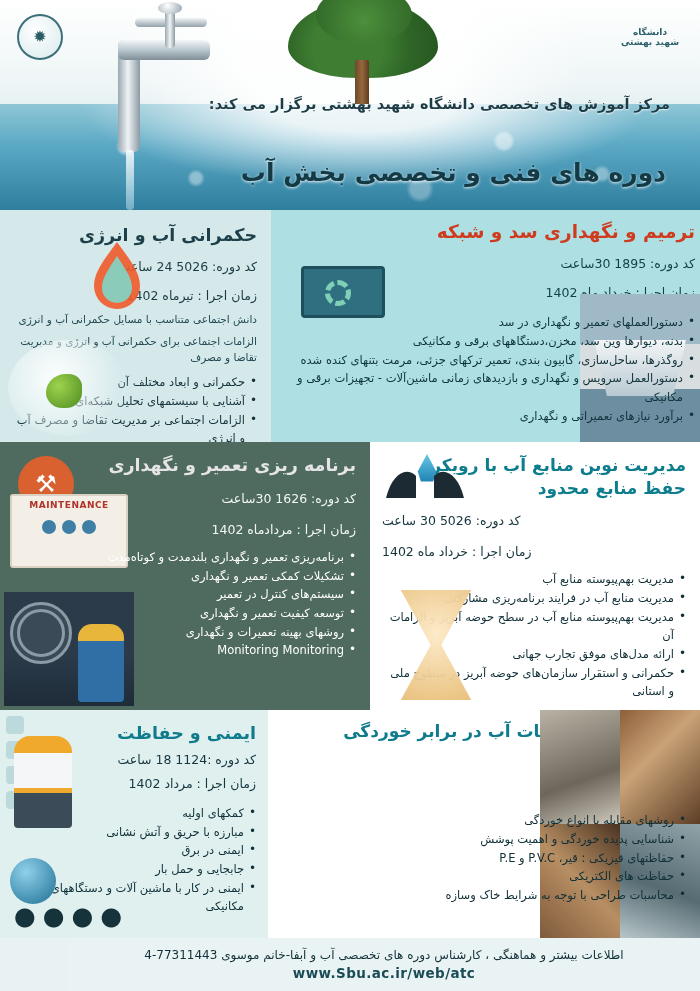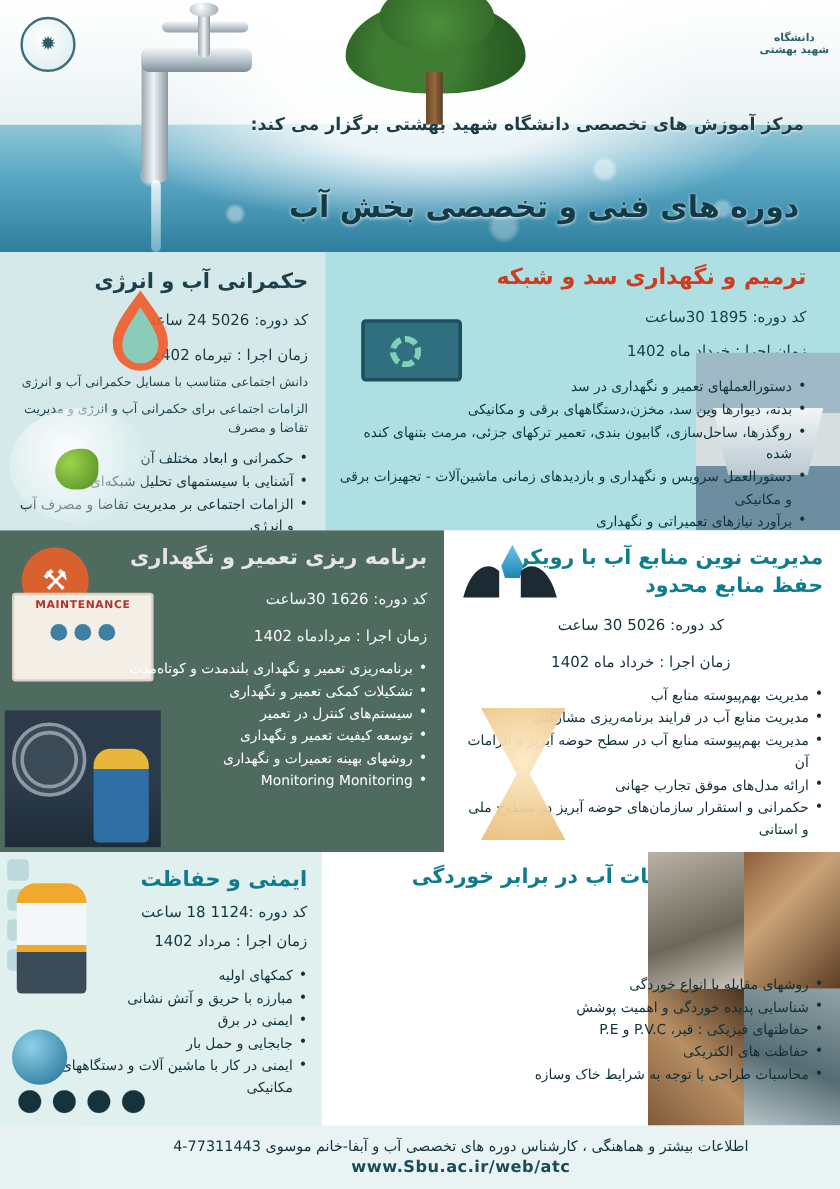--- a/index.html
+++ b/index.html
@@ -102,21 +102,21 @@
     background: linear-gradient(180deg, rgba(255,255,255,.85), rgba(180,222,235,.5));
     border-radius: 4px;
   }
   .logo-left, .logo-right {
     position: absolute; top: 8px;
     width: 60px; height: 58px;
     display: flex; align-items: center; justify-content: center;
     font-size: 9px; color: #2d5f6a; text-align: center; line-height: 1.15;
   }
   .logo-left { left: 10px; }
-  .logo-right { right: 8px; justify-content: flex-end; }
+  .logo-right { right: 20px; justify-content: flex-end; }
   .logo-badge {
     width: 46px; height: 46px; border-radius: 50%;
     border: 2px solid #3b6f7a;
     background: radial-gradient(circle at 40% 35%, #ffffff, #d8e9ec);
     display:flex; align-items:center; justify-content:center;
     font-size: 16px; color:#2b5c66;
   }
   .logo-right-text {
     font-size: 9px; color: #2d5f6a; font-weight: bold;
     writing-mode: horizontal-tb; text-align: center;
@@ -170,21 +170,21 @@
   }
   .bulb-green {
     position: absolute; left: 46px; bottom: 34px; width: 36px; height: 34px;
     background: radial-gradient(circle at 35% 35%, #9fd34e, #4e8c22);
     border-radius: 60% 40% 50% 50%;
   }
 
   .p-dam {
     width: 444px; height: 232px; color: #0f3b44;
     background: #aee0e3;
-    padding: 10px 28px 10px 12px;
+    padding: 10px 5px 10px 12px;
   }
   .p-dam h2 { color: #cf3b1e; text-align: right; font-size: 18.5px;}
   .p-dam .meta { color: #133f48; text-align: right; margin-top: 8px; }
   .p-dam ul.bullets { margin-top: 10px; text-align: right; color: #10343c; }
   .dam-photo {
     position: absolute; right: 0px; top: 84px; width: 120px; height: 148px;
     background:
       linear-gradient(180deg,#9fb9c7 0 34%, #d8dee0 34% 64%, #6d8ea0 64% 100%);
   }
   .dam-photo:after{
@@ -241,21 +241,21 @@
     position: absolute; left: 18px; top: 14px; width: 56px; height: 56px;
     border-radius: 50%; background: #d9602f;
     display:flex; align-items:center; justify-content:center; color:#fff; font-size:24px;
   }
 
   .p-water {
     width: 330px; height: 268px; background: #ffffff; color: #15333b;
     padding: 12px 14px 10px 12px;
   }
   .p-water h2 { color: #0d7d8e; text-align: right; font-size: 17px; }
-  .p-water .meta { color: #14343c; text-align: center; margin-top: 10px; }
+  .p-water .meta { color: #14343c; text-align: left; margin-top: 10px; }
   .p-water ul.bullets { margin-top: 8px; text-align: right; color: #102f37; }
   .hands-icon {
     position: absolute; right: 232px; top: 10px; width: 86px; height: 50px;
   }
   .drop {
     position: absolute; right: 262px; top: 12px; width: 22px; height: 30px;
     background: linear-gradient(180deg,#67c6e8,#1a7fae);
     border-radius: 50% 50% 50% 50%/60% 60% 40% 40%;
     transform: rotate(0deg);
     clip-path: polygon(50% 0%, 92% 58%, 78% 92%, 22% 92%, 8% 58%);

